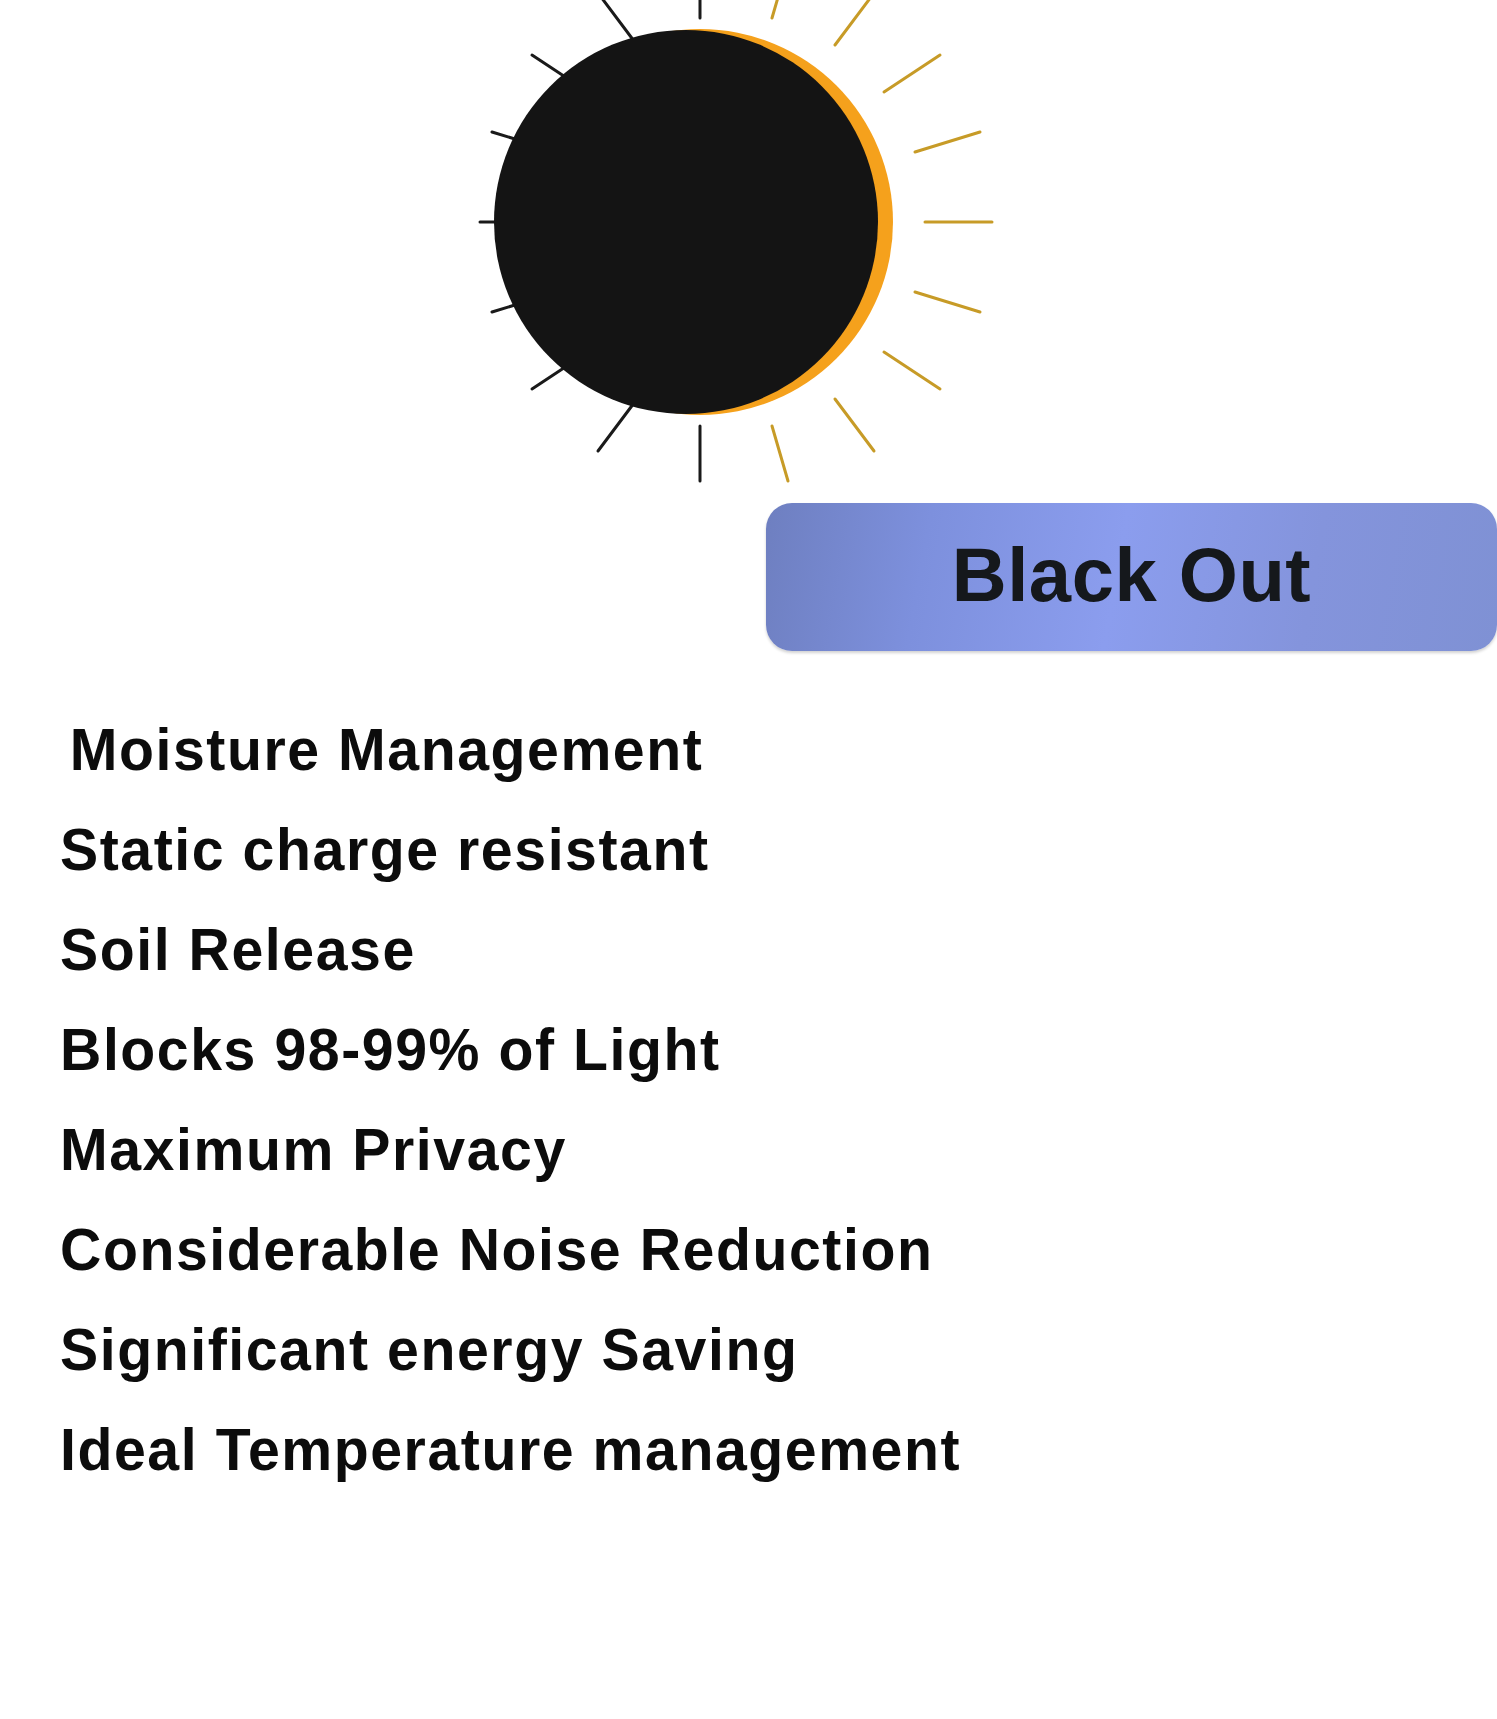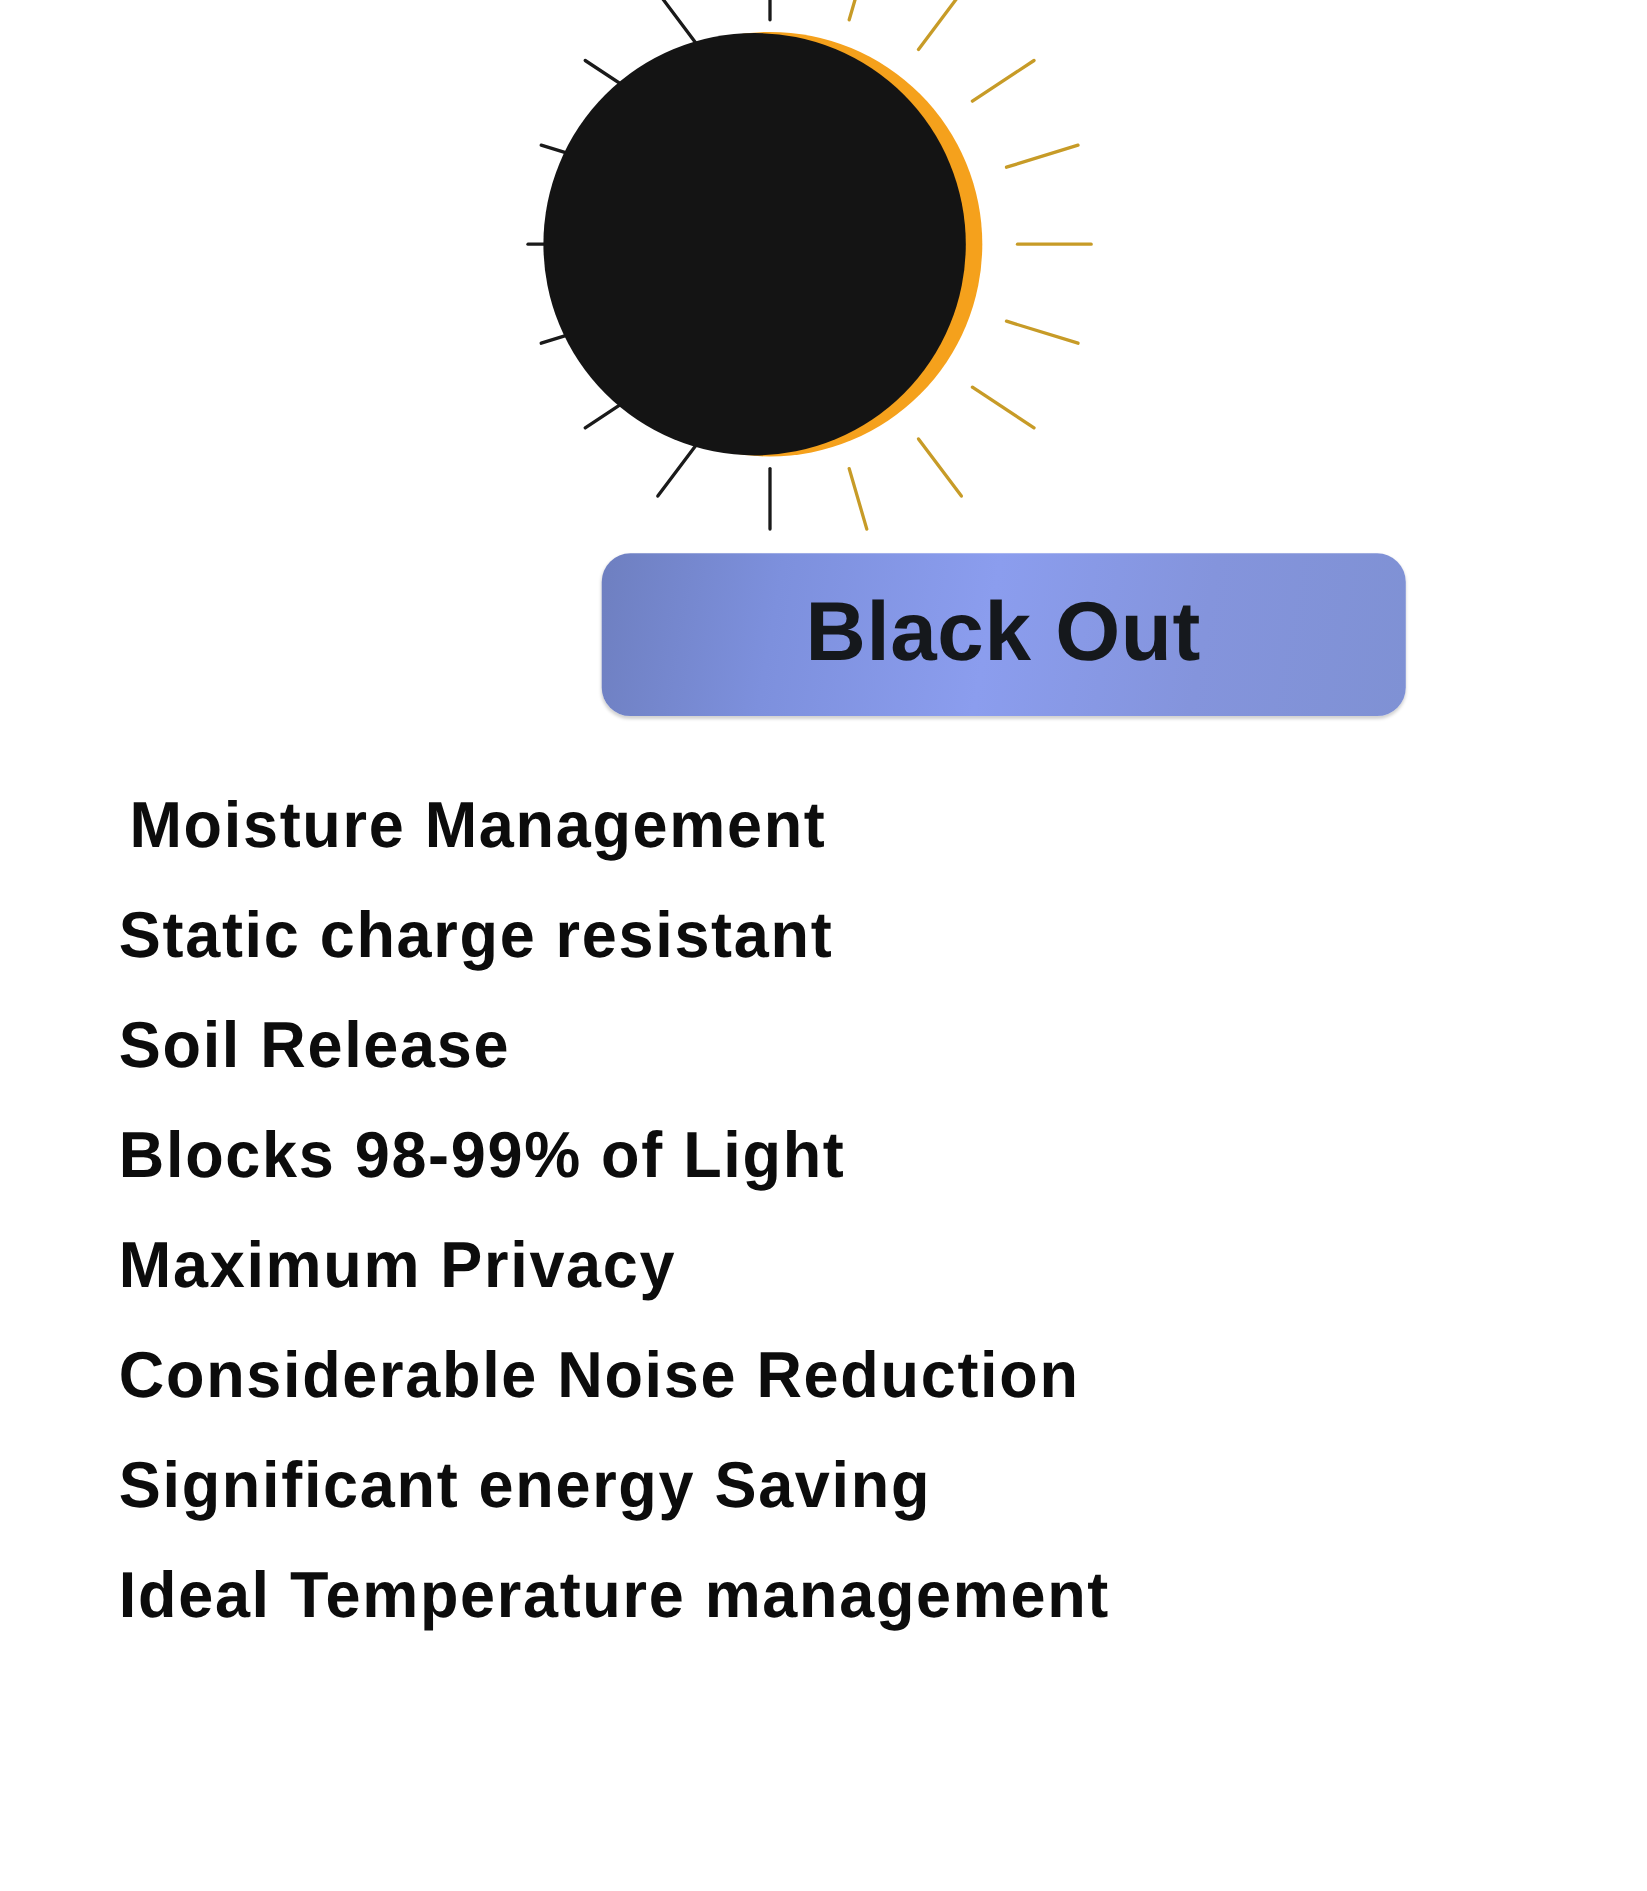--- a/index.html
+++ b/index.html
@@ -34,21 +34,21 @@
   }
 
   
   .badge-wrap {
     position: absolute;
     left: 0;
     top: 503px;
     width: 1497px;
     height: 152px;
     display: flex;
-    justify-content: center;
+    justify-content: flex-end;
   }
   .badge {
     margin-left: 327px;
     width: 731px;
     height: 148px;
     border-radius: 26px;
     background: linear-gradient(100deg,
                 #6e7fc0 0%,
                 #7d90dd 22%,
                 #8b9dee 48%,
@@ -68,21 +68,21 @@
     color: #15181c;
     transform: translateY(-2px);
   }
 
   
   .features {
     position: absolute;
     left: 0;
     top: 700px;
     width: 1323px;
-    padding-left: 108px;
+    padding-left: 60px;
   }
   .feature-item {
     font-family: "Liberation Sans Narrow", "Liberation Sans", sans-serif;
     font-weight: 700;
     font-size: 59px;
     line-height: 100px;
     letter-spacing: 1.6px;
     color: #0c0c0c;
     white-space: nowrap;
     transform: scaleX(0.97);

